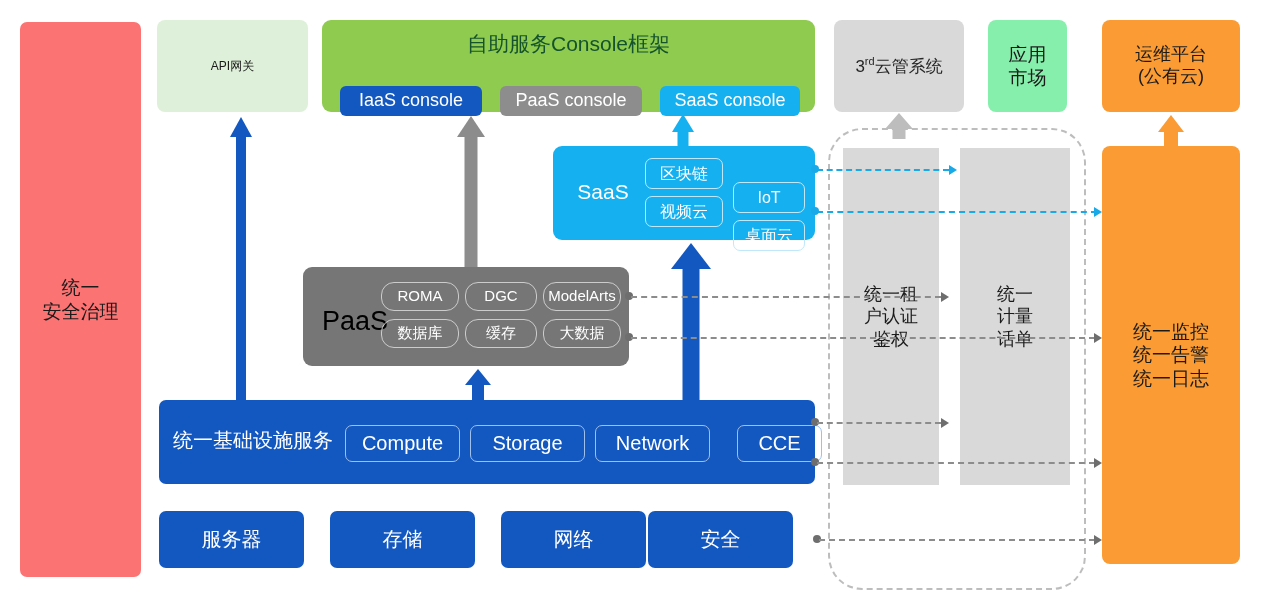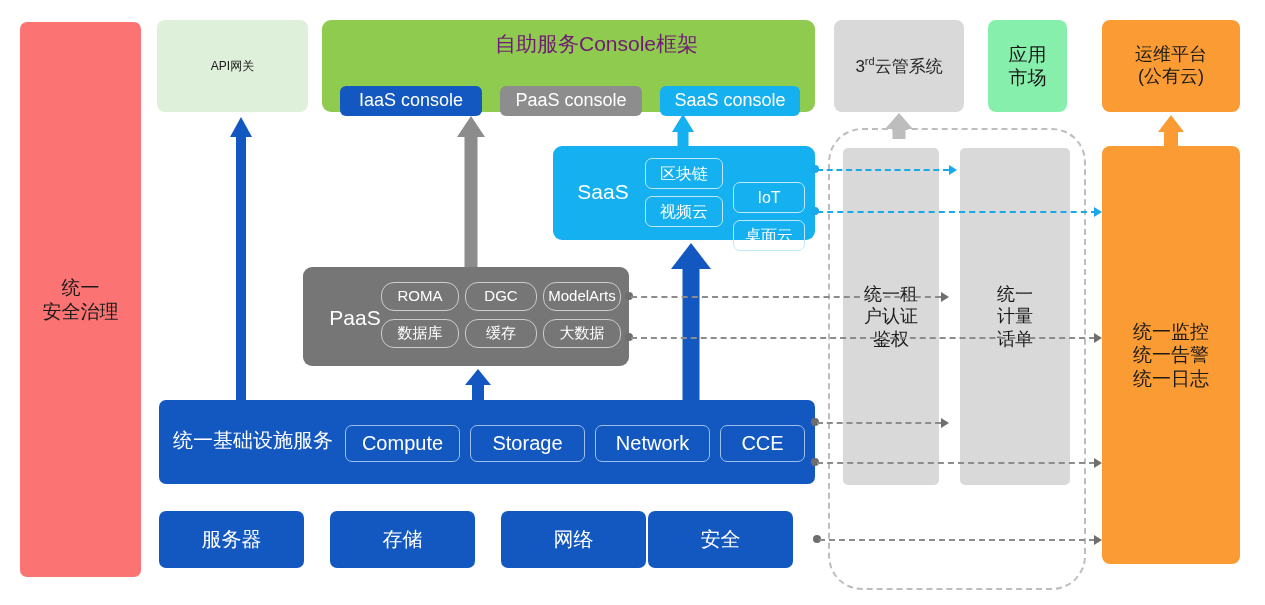--- a/index.html
+++ b/index.html
@@ -41,21 +41,21 @@
   }
   
   .console-frame{
     left:322px; top:20px; width:493px; height:92px;
     background:#8ecb4f;
     border-radius:9px;
     display:block;
   }
   .console-title{
     position:absolute; left:0; top:11px; width:100%;
-    text-align:center; color:#701a75; font-size:21px;padding-left:28px;
+    text-align:center; color:#14532d; font-size:21px;
   }
   .console-chip{
     position:absolute; top:66px; height:30px;
     border-radius:6px;
     display:flex; align-items:center; justify-content:center;
     color:#ffffff; font-size:18px;
   }
   .chip-iaas{ left:18px;  width:142px; background:#1358c0; }
   .chip-paas{ left:178px; width:142px; background:#8d8d8d; }
   .chip-saas{ left:338px; width:140px; background:#15b0f0; }
@@ -98,21 +98,21 @@
   .sc-c1{ left:92px; width:76px; }
   .sc-c2{ left:180px; width:70px;margin-top:24px; }
 
   
   .paas{
     left:303px; top:267px; width:326px; height:99px;
     background:#767676; border-radius:9px; display:block;
   }
   .paas-label{
     position:absolute; left:12px; top:38px; width:80px;
-    color:#ffffff; font-size:21px; text-align:center;
+    color:#000000; font-size:27px; text-align:center;
   }
   .paas-chip{
     position:absolute; height:27px; border-radius:13px;
     border:1.6px solid #cccccc;
     display:flex; align-items:center; justify-content:center;
     color:#ffffff; font-size:15px;
   }
   .pc-r1{ top:15px; } .pc-r2{ top:52px; }
   .pc-c1{ left:78px;  width:76px; }
   .pc-c2{ left:162px; width:70px; }
@@ -129,21 +129,21 @@
   }
   .infra-chip{
     position:absolute; top:25px; height:35px;
     border-radius:7px; border:1.7px solid #9dc0ec;
     display:flex; align-items:center; justify-content:center;
     color:#ffffff; font-size:20px;
   }
   .ic1{ left:186px; width:113px; }
   .ic2{ left:311px; width:113px; }
   .ic3{ left:436px; width:113px; }
-  .ic4{ left:561px; width:83px; }
+  .ic4{ left:578px; width:83px; }
 
   
   .tile{
     top:511px; height:57px; background:#1358c0;
     color:#ffffff; font-size:20px; border-radius:7px;
   }
   .t1{ left:159px; width:145px; }
   .t2{ left:330px; width:145px; }
   .t3{ left:501px; width:145px; }
   .t4{ left:648px; width:145px; }
@@ -152,21 +152,21 @@
   .dash-container{
     position:absolute;
     left:828px; top:128px; width:258px; height:462px;
     border:2.5px dashed #bdbdbd;
     border-radius:34px;
     box-sizing:border-box;
   }
   
   .gcol{
     position:absolute; top:148px; height:337px;
-    background:#d9d9d9; border-radius:5px;
+    background:#d9d9d9; border-radius:0;
     display:flex; align-items:center; justify-content:center;
     text-align:center; color:#1a1a1a; font-size:18px; line-height:1.25;
   }
   .gcol-auth{ left:843px;  width:96px; }
   .gcol-bill{ left:960px;  width:110px; }
 
   
   .uparrow{ position:absolute; }
   .uparrow .shaft{ position:absolute; left:50%; transform:translateX(-50%); }
   .uparrow .head{

